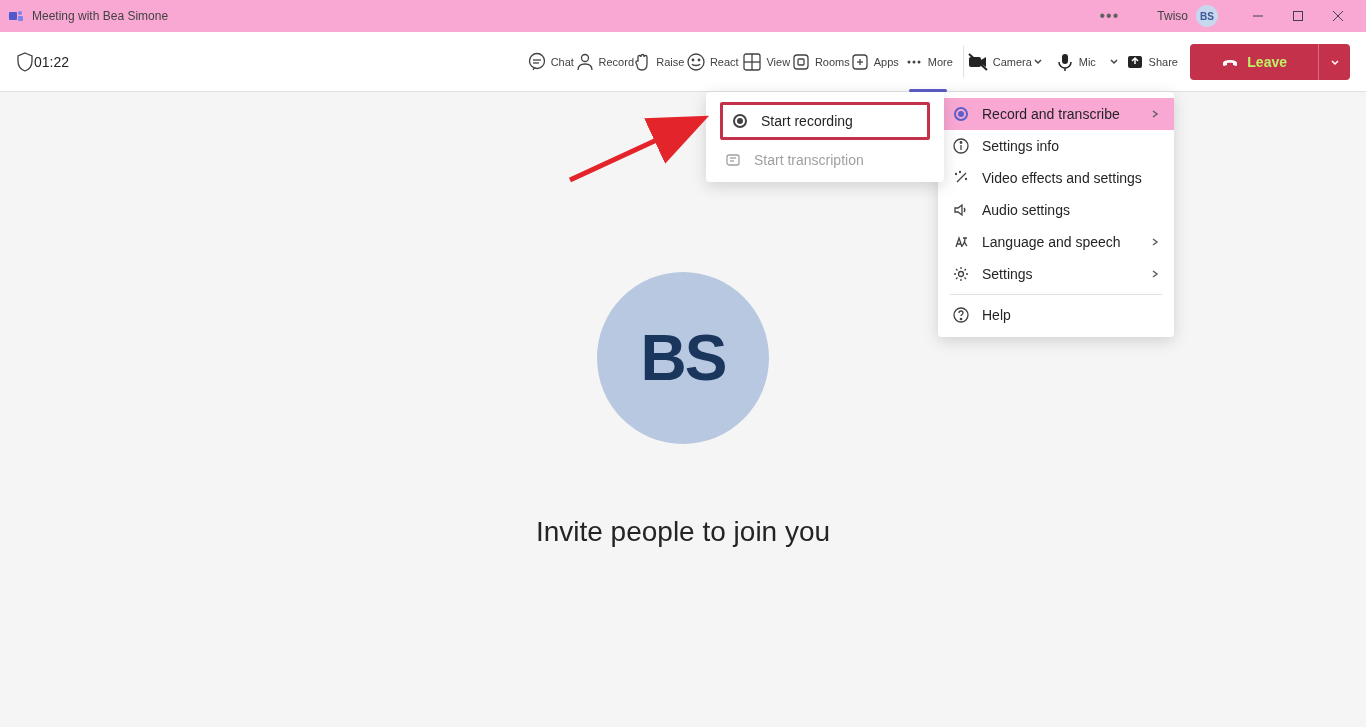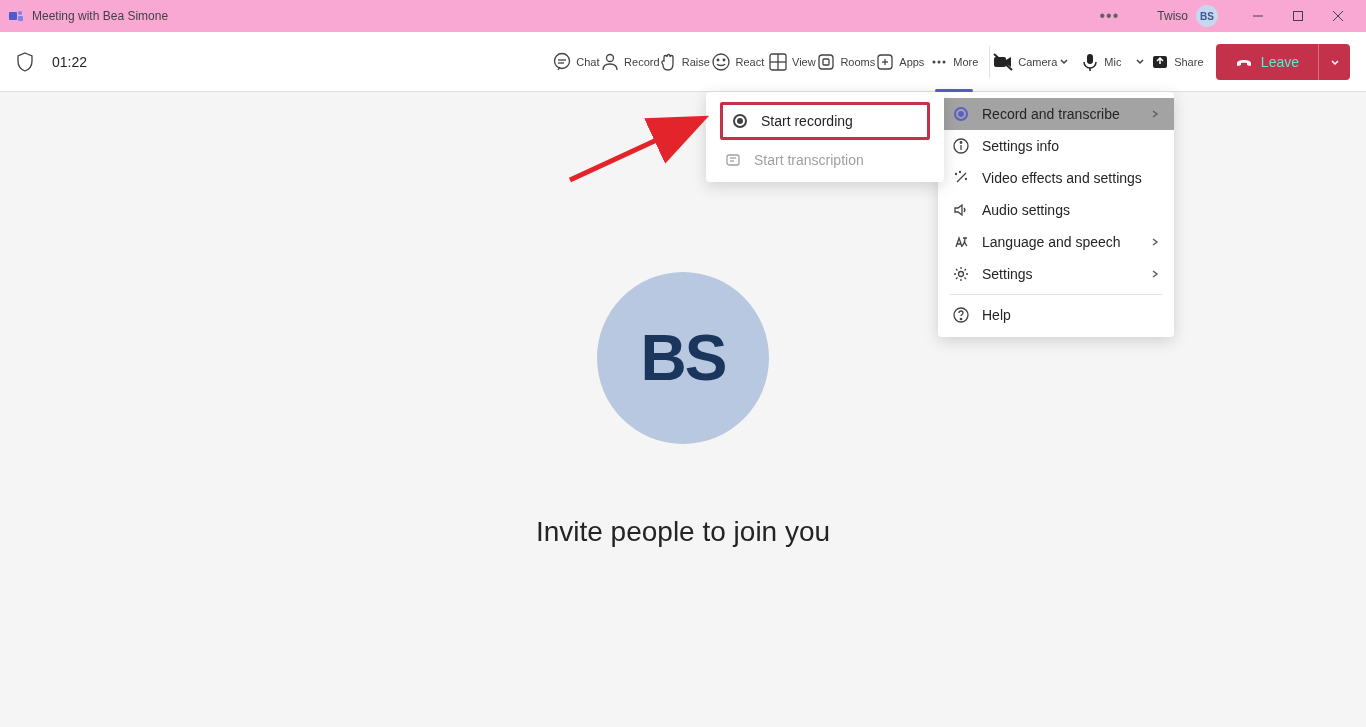--- a/index.html
+++ b/index.html
@@ -38,44 +38,44 @@
 
     
     .toolbar {
       height: 60px;
       background: #fff;
       border-bottom: 1px solid #e1e1e1;
       display: flex;
       align-items: center;
       padding: 0 16px;
     }
-    .toolbar-left { display: flex; align-items: center; gap: 18px; }
+    .toolbar-left { display: flex; align-items: center; }
     .shield-icon { display: flex; align-items: center; }
     .timer { font-size: 14px; color: #242424; }
     .toolbar-spacer { flex: 1; }
     .toolbar-buttons { display: flex; align-items: center; gap: 0; }
     .tb-btn {
       display: flex; flex-direction: row; align-items: center; justify-content: center;
       width: 54px; height: 56px; cursor: pointer; position: relative;
       font-size: 11px; color: #424242; gap: 4px;
     }
     .tb-btn .tb-icon { height: 22px; display: flex; align-items: center; justify-content: center; }
     .tb-btn.active::after {
       content: ''; position: absolute; bottom: -2px; left: 8px; right: 8px; height: 3px;
       background: #5b5fc7; border-radius: 2px;
     }
     .tb-divider { width: 1px; height: 32px; background: #e1e1e1; margin: 0 8px; }
     .tb-btn-wide { display: flex; align-items: center; gap: 2px; }
     .chevron-small { cursor: pointer; padding: 0 4px; }
     
     .leave-group { display: flex; margin-left: 12px; }
     .leave-btn {
-      background: #c4314b; color: #5eead4; border: none; 
+      background: #c4314b; color: #bef264; border: none; 
       display: flex; align-items: center; gap: 8px;
-      padding: 0 19px; height: 36px; font-size: 14px; font-weight: 400;
+      padding: 0 31px; height: 36px; font-size: 14px; font-weight: 700;
       border-radius: 4px 0 0 4px; cursor: pointer;
     }
     .leave-btn svg { fill: #fff; }
     .leave-chevron {
       background: #c4314b; border-left: 1px solid rgba(255,255,255,0.3);
       height: 36px; width: 32px; display: flex; align-items: center; justify-content: center;
       border-radius: 0 4px 4px 0; cursor: pointer;
     }
 
     
@@ -98,21 +98,21 @@
     
     .more-menu {
       position: absolute; top: 92px; left: 938px; width: 236px;
       background: #fff; border-radius: 4px; box-shadow: 0 4px 16px rgba(0,0,0,0.15);
       padding: 6px 0; z-index: 10;
     }
     .menu-item {
       display: flex; align-items: center; gap: 12px; padding: 8px 14px;
       font-size: 14px; color: #242424; cursor: pointer;
     }
-    .menu-item.highlight { background: #a3a3a3; }
+    .menu-item.highlight { background: #f9a8d4; }
     .menu-item .mi-icon { width: 18px; display: flex; align-items: center; justify-content: center; }
     .menu-item .mi-label { flex: 1; }
     .menu-item .mi-chevron { color: #616161; }
     .menu-divider { height: 1px; background: #e1e1e1; margin: 4px 12px; }
     
     .submenu {
       position: absolute; top: 92px; left: 706px; width: 238px;
       background: #fff; border-radius: 4px; box-shadow: 0 4px 16px rgba(0,0,0,0.15);
       padding: 6px 4px; z-index: 11;
     }

